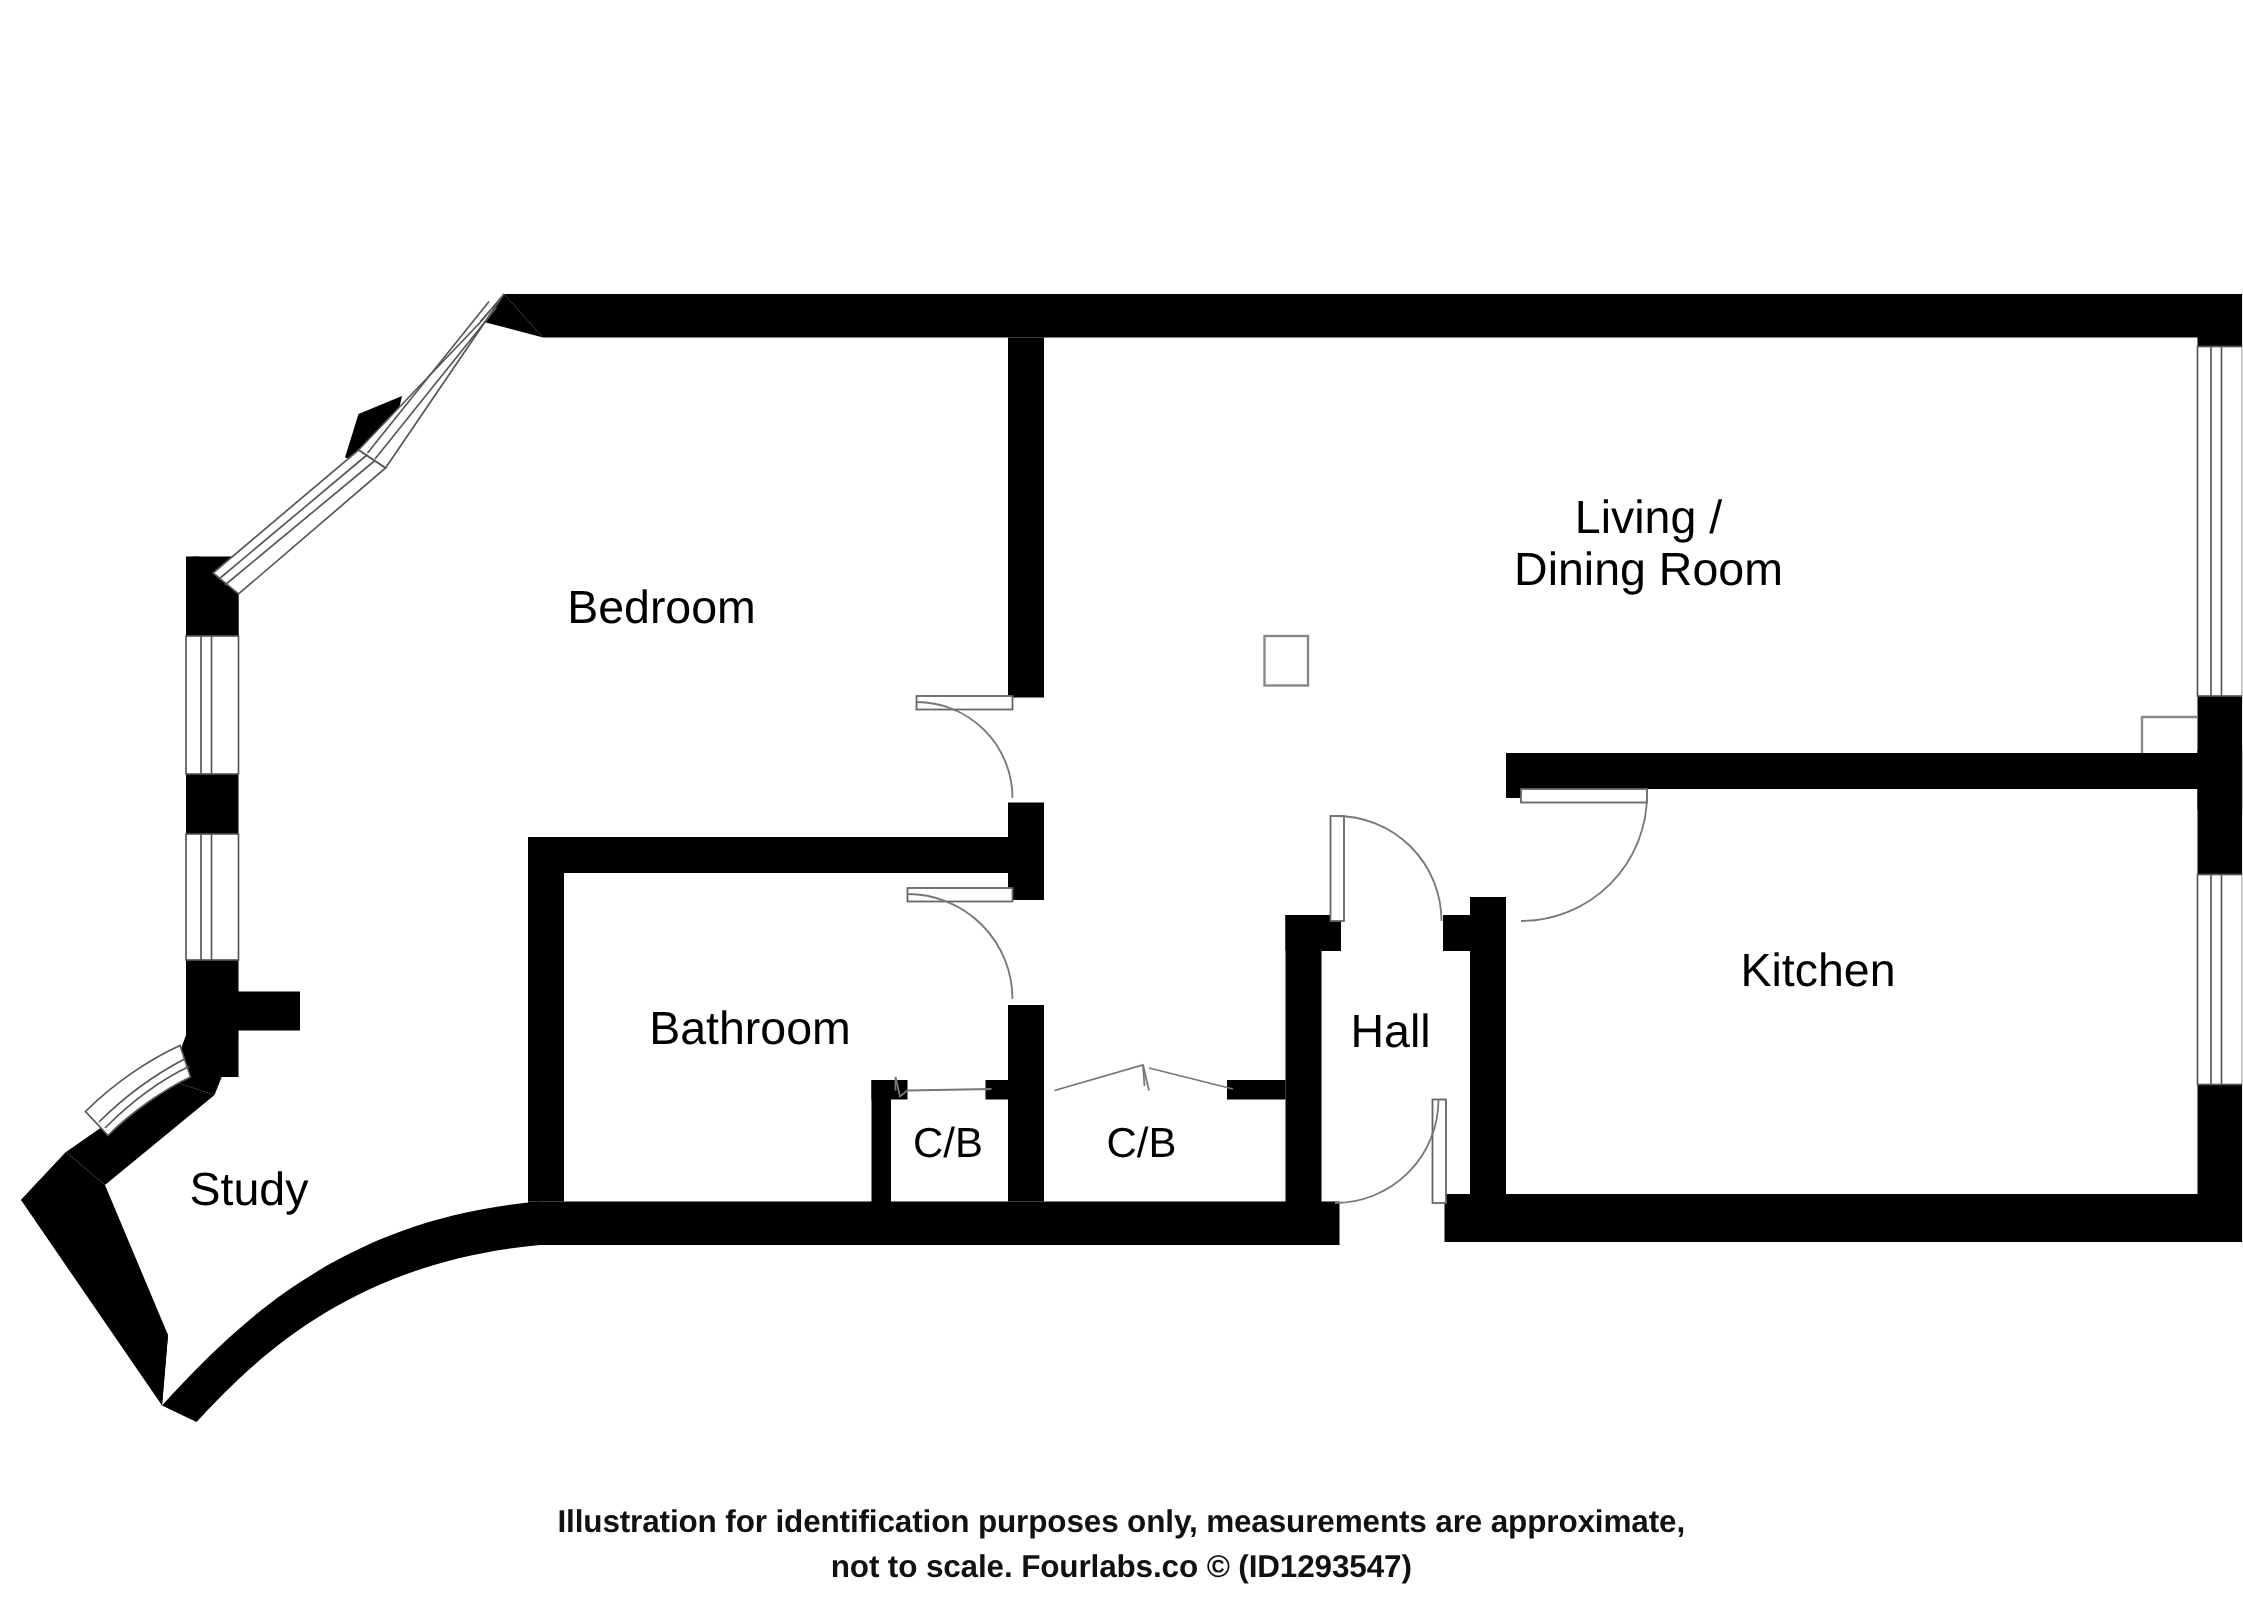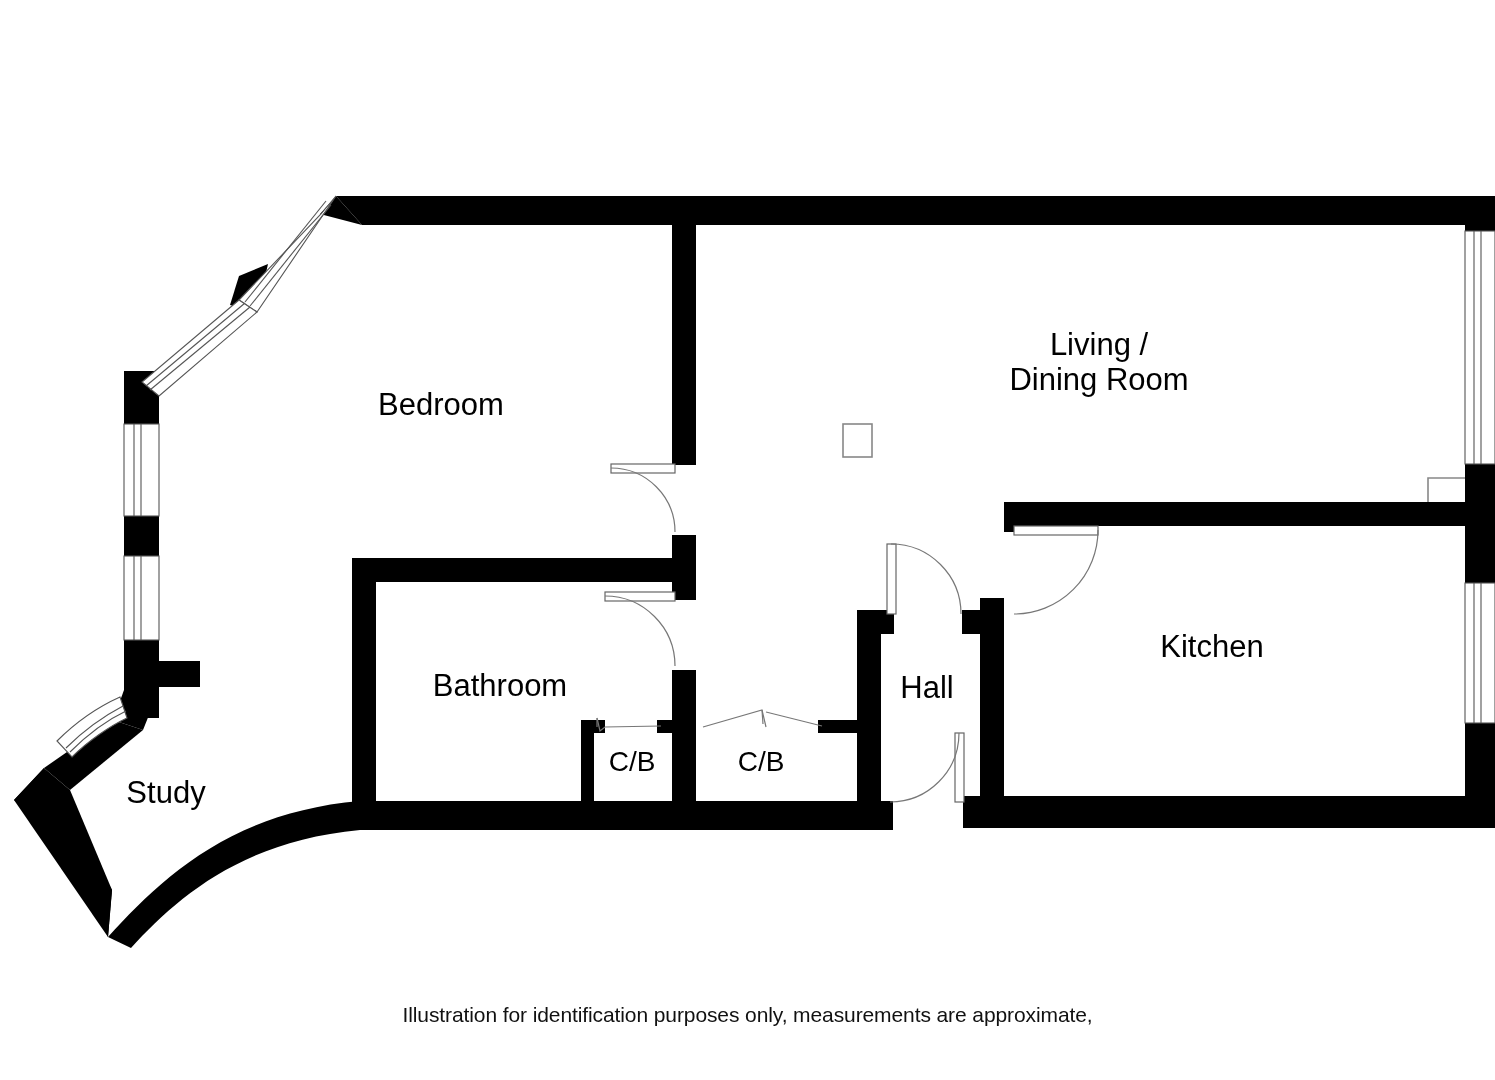--- a/index.html
+++ b/index.html
@@ -39,20 +39,21 @@
     position: absolute;
     left: 0;
     right: 0;
     top: 1000px;
     text-align: center;
     font-family: "Liberation Sans", sans-serif;
     font-size: 21px;
     color: #111111;
     line-height: 1.45;
     letter-spacing: -0.1px;
+    font-weight: bold;
   }
   .footer-line { display: block; }
   .wall { fill: #000000; }
   .win-frame { fill: #ffffff; stroke: #555555; stroke-width: 1.1; }
   .win-line { stroke: #555555; stroke-width: 1.1; fill: none; }
   .door-leaf { fill: #ffffff; stroke: #666666; stroke-width: 1.2; }
   .door-arc { fill: none; stroke: #777777; stroke-width: 1.2; }
   .cb-door { fill: none; stroke: #777777; stroke-width: 1.2; }
   .fixture { fill: none; stroke: #888888; stroke-width: 1.6; }
 </style>
@@ -248,15 +249,16 @@
       <text class="room-label" x="927" y="698">Hall</text>
       <text class="room-label small" x="632" y="771">C/B</text>
       <text class="room-label small" x="761" y="771">C/B</text>
       <text class="room-label" x="166" y="803">Study</text>
     </g>
 
   </svg>
 
   <div class="footer-text">
     <span class="footer-line">Illustration for identification purposes only, measurements are approximate,</span>
+    <span class="footer-line">not to scale. Fourlabs.co © (ID1293547)</span>
   </div>
 
 </div>
 
 </body></html>

